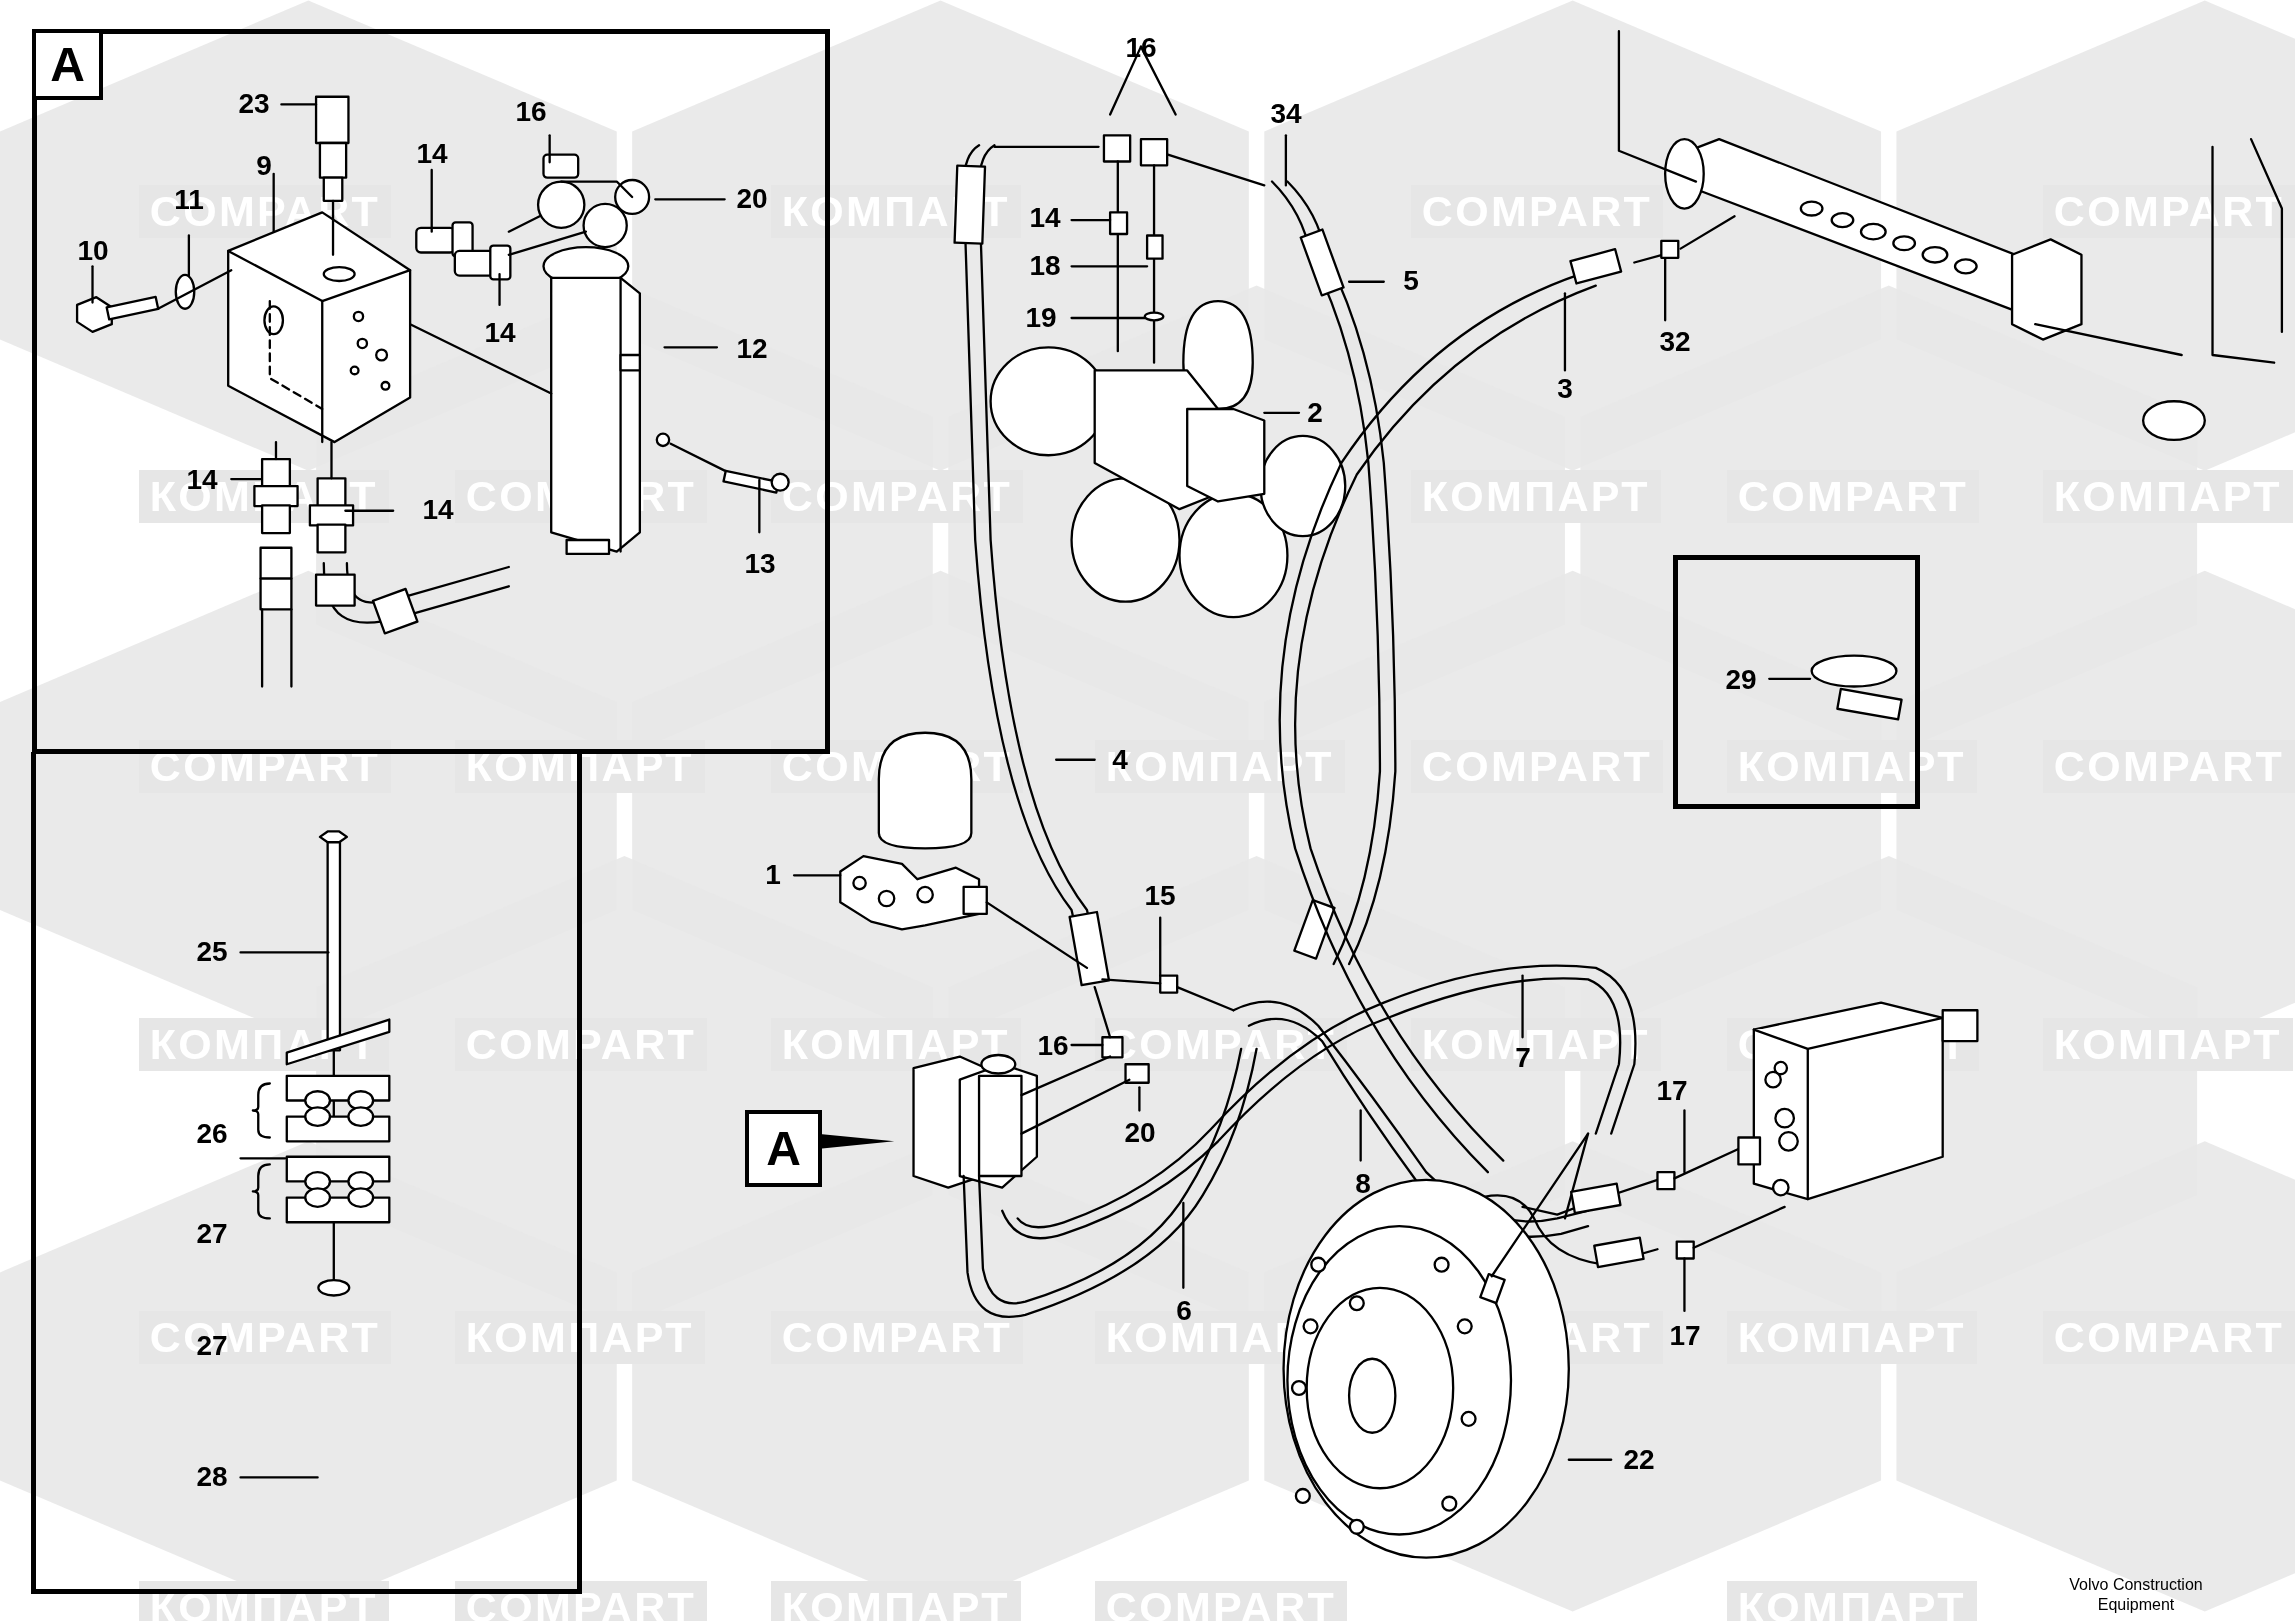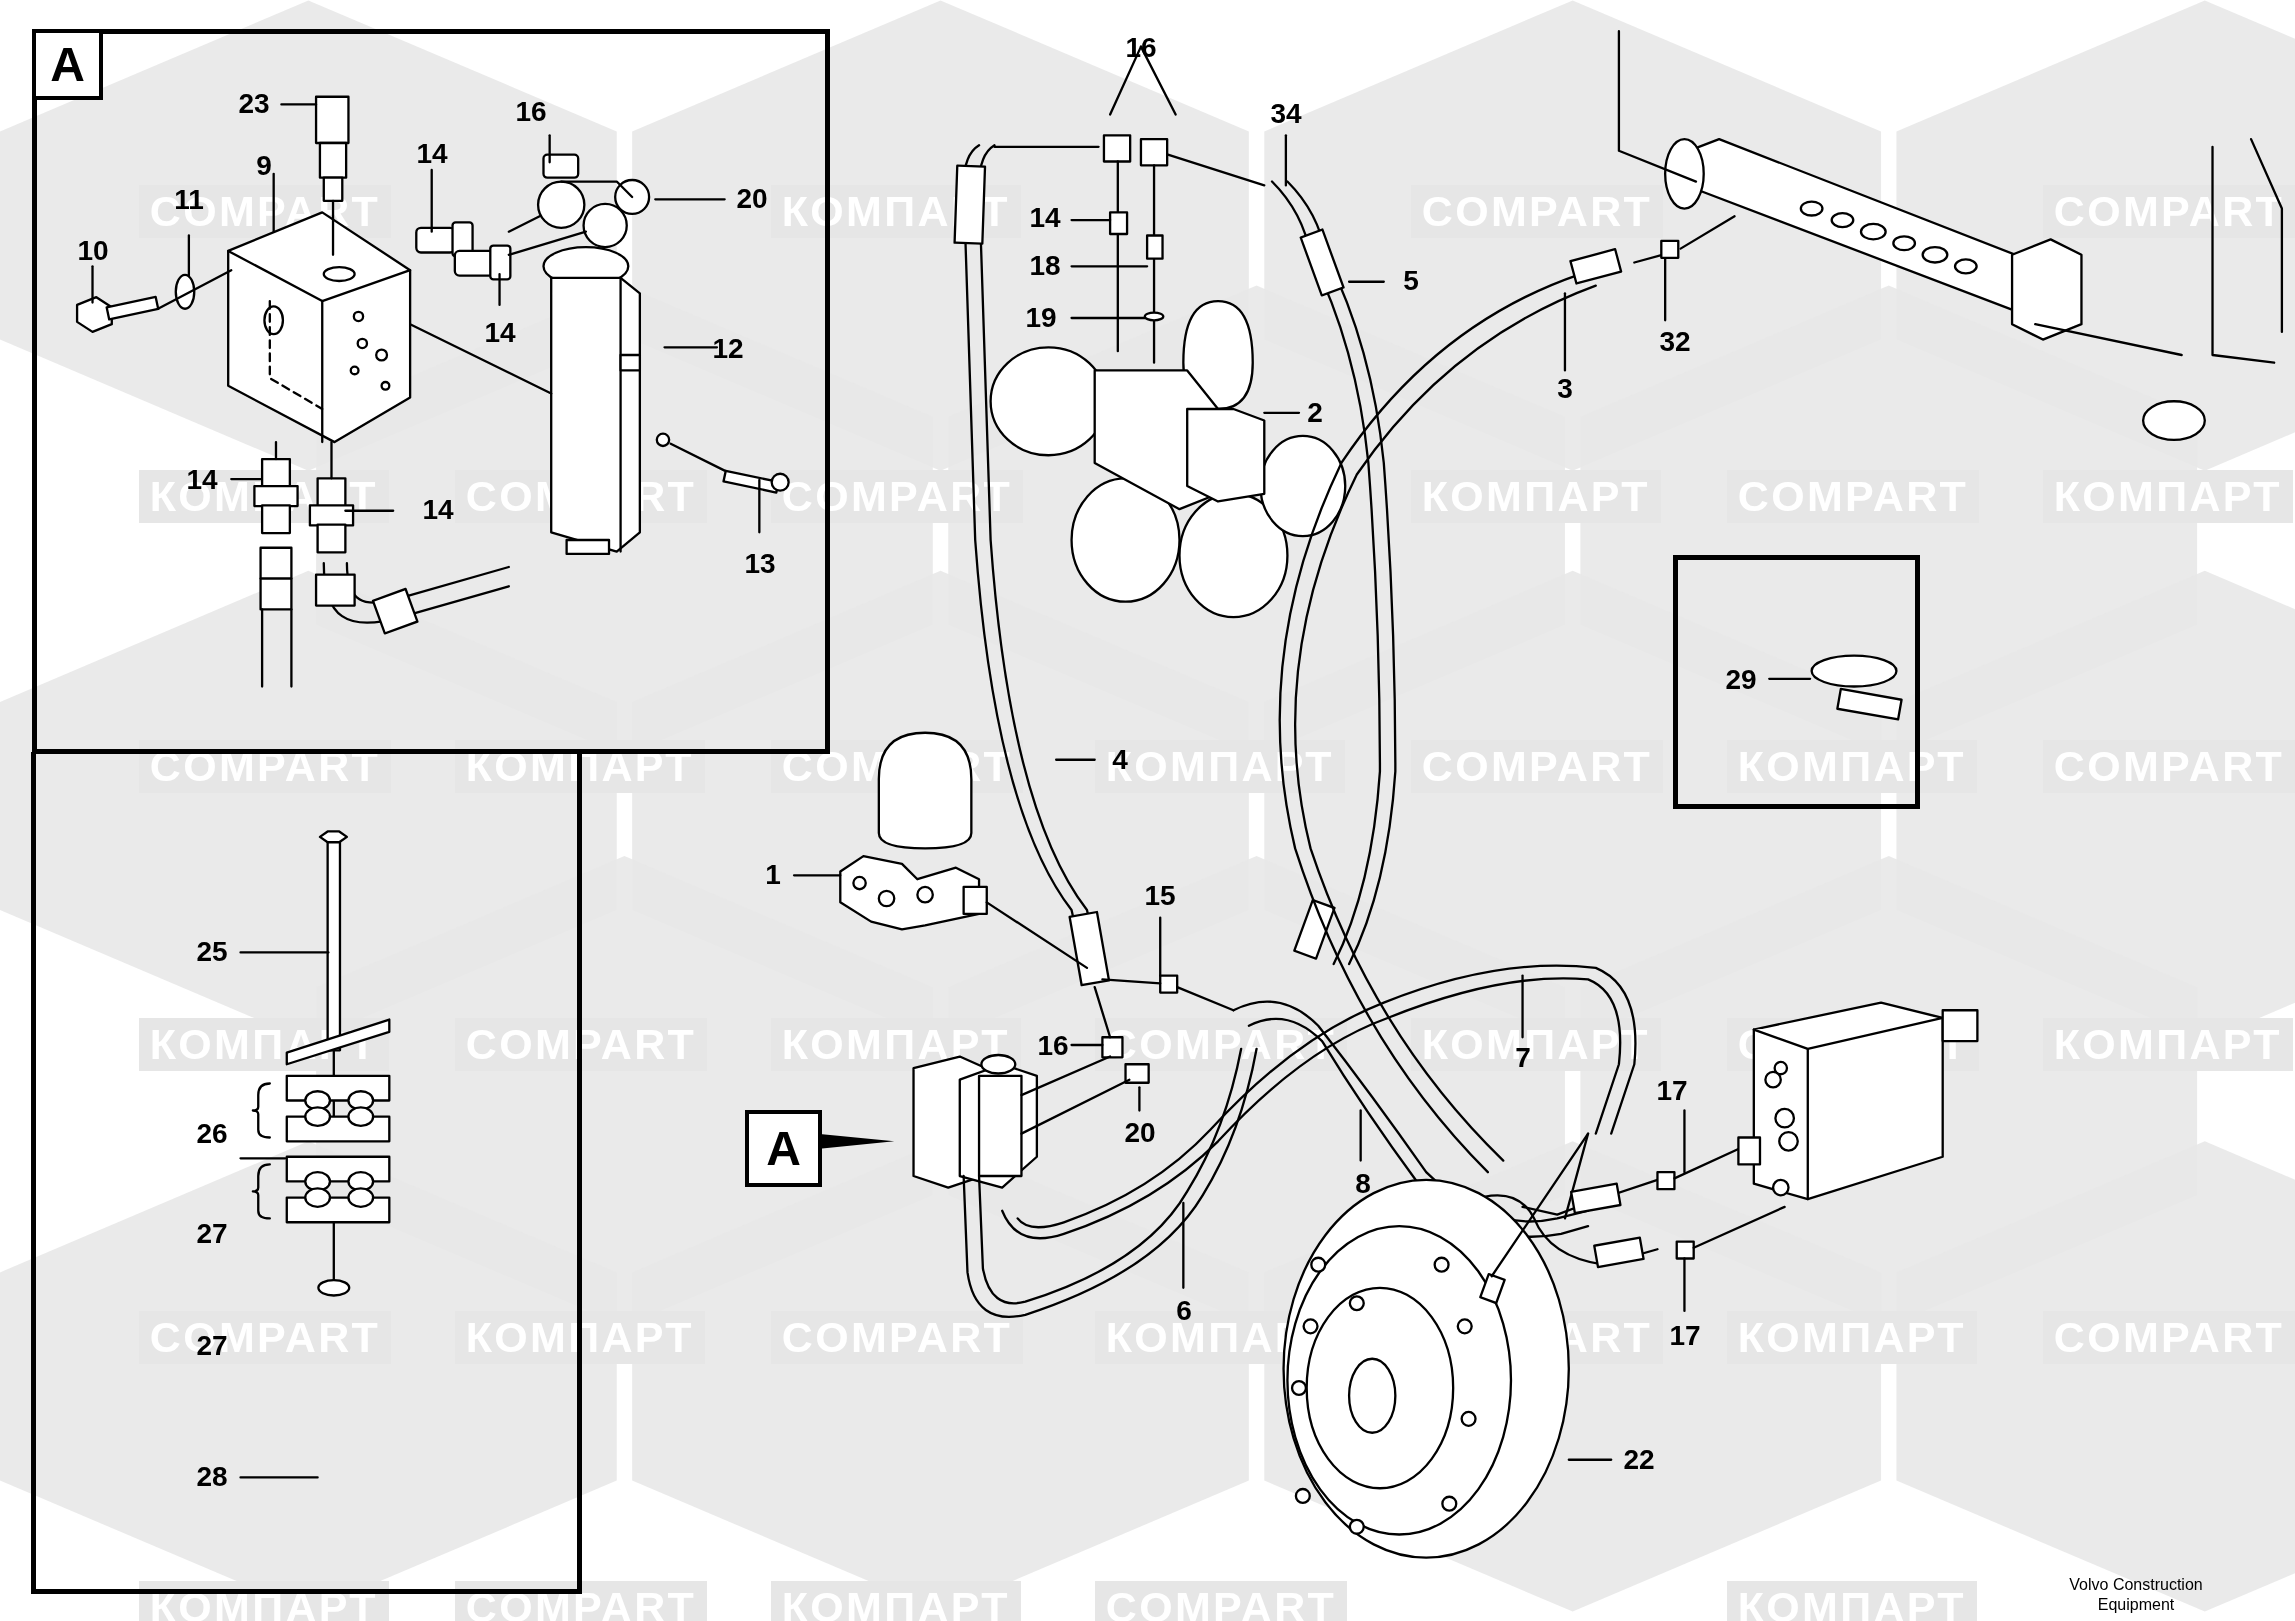--- a/index.html
+++ b/index.html
@@ -378,21 +378,21 @@
   <div class="tagbox" style="left:745px;top:1110px;width:77px;height:77px;">A</div>
 
   <div class="callout" style="left:254px;top:104px">23</div>
   <div class="callout" style="left:264px;top:166px">9</div>
   <div class="callout" style="left:531px;top:112px">16</div>
   <div class="callout" style="left:432px;top:154px">14</div>
   <div class="callout" style="left:189px;top:200px">11</div>
   <div class="callout" style="left:93px;top:251px">10</div>
   <div class="callout" style="left:752px;top:199px">20</div>
   <div class="callout" style="left:500px;top:333px">14</div>
-  <div class="callout" style="left:728px;top:349px">12</div>
+  <div class="callout" style="left:752px;top:349px">12</div>
   <div class="callout" style="left:202px;top:480px">14</div>
   <div class="callout" style="left:438px;top:510px">14</div>
   <div class="callout" style="left:760px;top:564px">13</div>
   <div class="callout" style="left:212px;top:952px">25</div>
   <div class="callout" style="left:212px;top:1134px">26</div>
   <div class="callout" style="left:212px;top:1234px">27</div>
   <div class="callout" style="left:212px;top:1346px">27</div>
   <div class="callout" style="left:212px;top:1477px">28</div>
   <div class="callout" style="left:1141px;top:48px">16</div>
   <div class="callout" style="left:1286px;top:114px">34</div>

